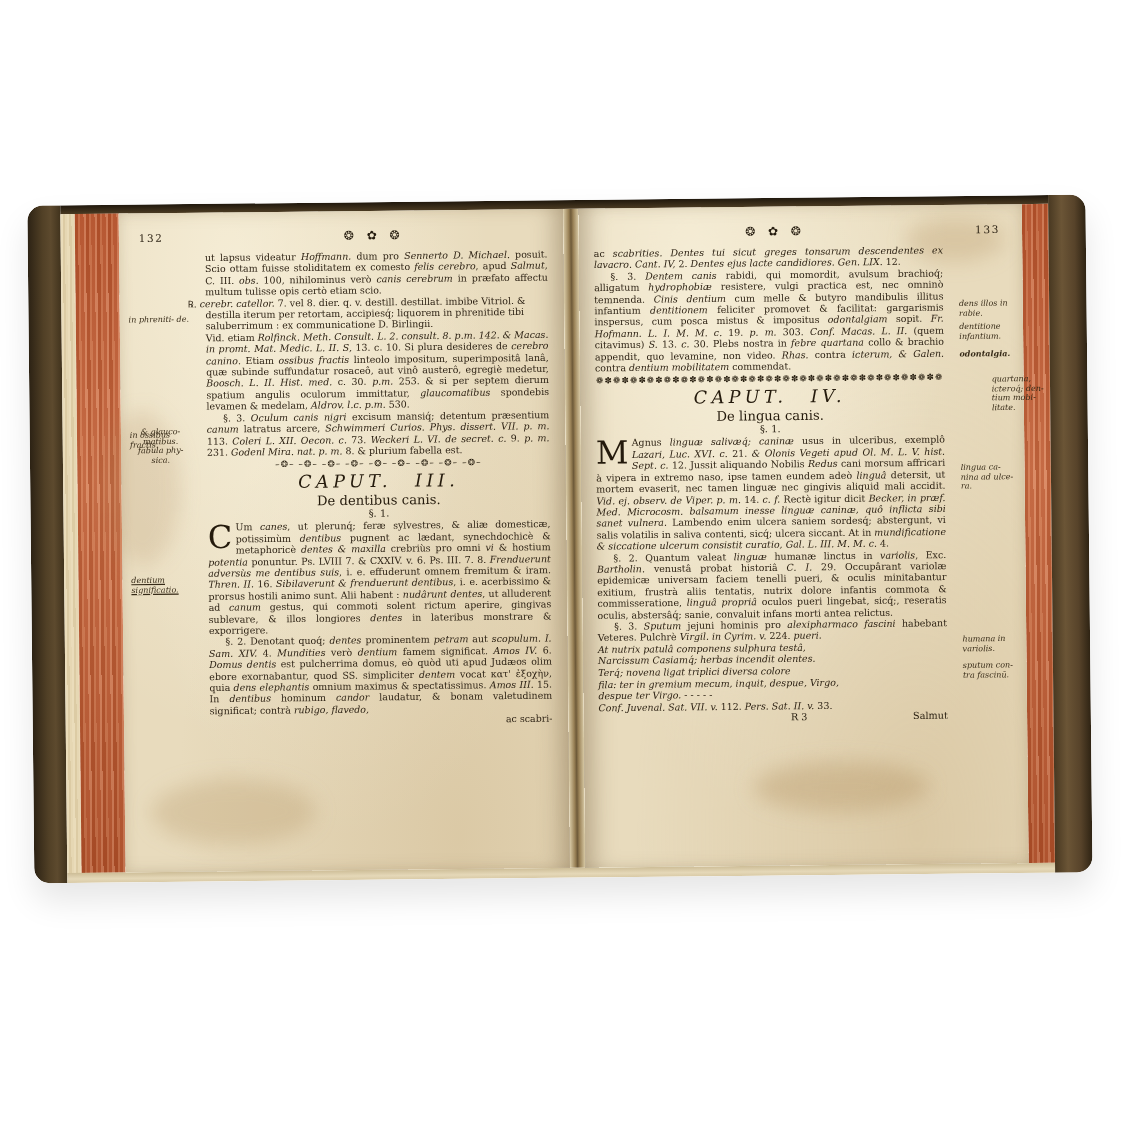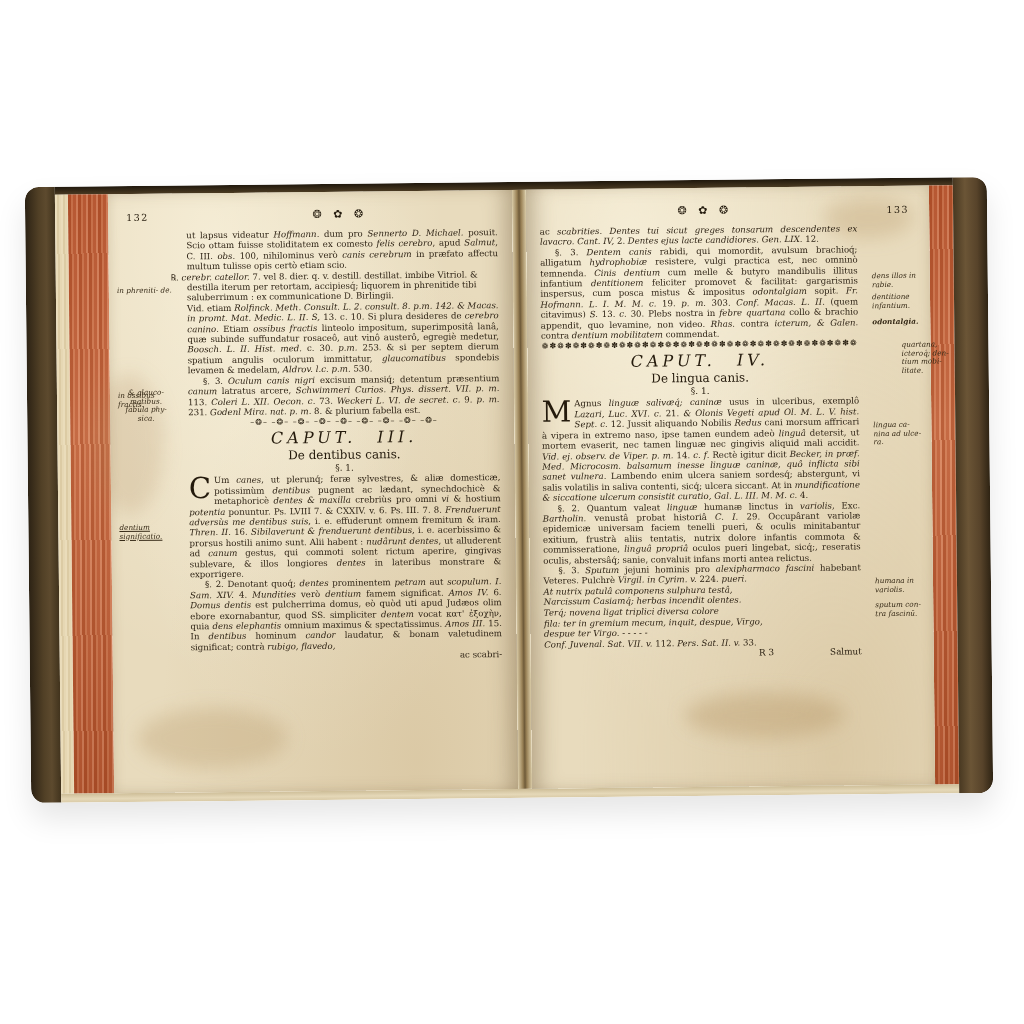--- a/index.html
+++ b/index.html
@@ -96,21 +96,21 @@
     white-space:nowrap;overflow:hidden;
   }
   .h1{font-size:16px;line-height:20px;letter-spacing:4px;word-spacing:12px;text-align:center;font-style:italic;color:#241a0c;margin:3px 0 1px;}
   .h2{font-size:12px;line-height:15px;text-align:center;color:#241a0c;margin-bottom:1px;}
   .h3{font-size:9px;line-height:11px;text-align:center;color:#2a2012;margin-bottom:2px;}
   .dropcap{
     float:left;font-size:29px;line-height:25px;padding:1px 3px 0 0;color:#241a0c;
   }
   .verse{font-style:italic;font-size:8.6px;line-height:10.6px;margin:2px 0 2px 84px;color:#2e2315;}
   .sigline{display:flex;justify-content:flex-end;font-size:8.8px;line-height:11px;color:#2a2012;margin-top:3px;}
-  .sigline .sig{margin-right:56px;}
+  .sigline .sig{margin-right:96px;}
   .catchword{text-align:right;}
 
   
   .mnotes{position:absolute;top:0;bottom:0;}
   .page.left .mnotes{left:8px;width:56px;}
   .page.right .mnotes{right:6px;width:52px;}
   .mnote{
     position:absolute;font-size:7.3px;line-height:8.6px;font-style:italic;color:#362a17;width:100%;
   }
   .mnote.u{text-decoration:underline;}

